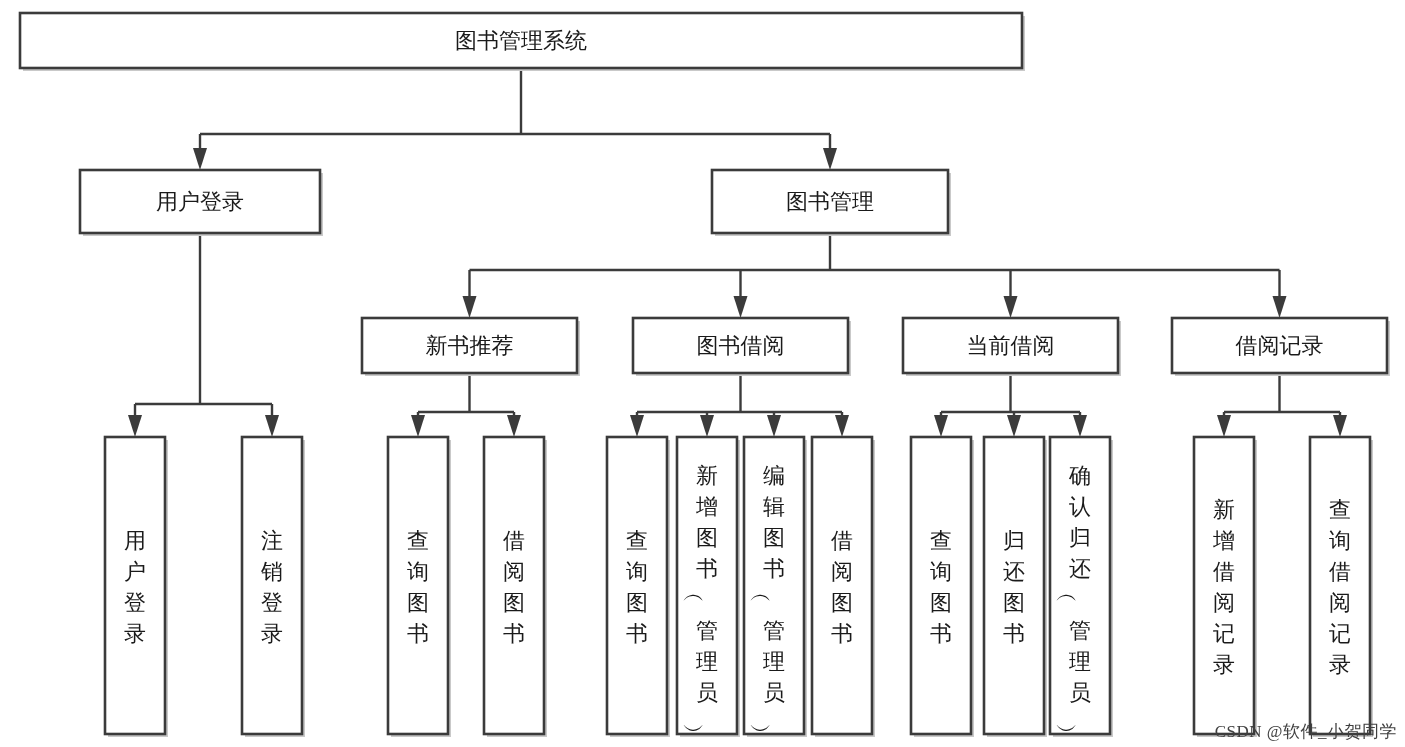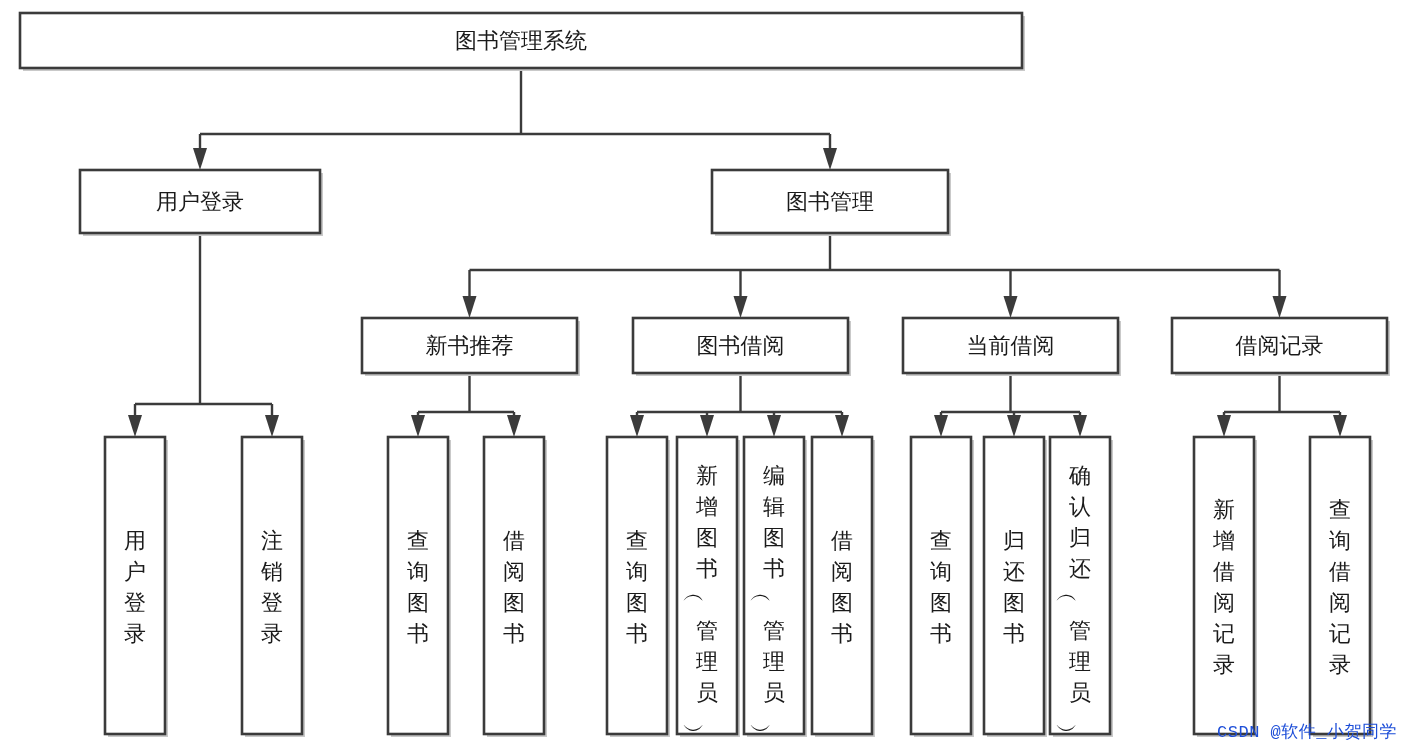--- a/index.html
+++ b/index.html
@@ -24,23 +24,23 @@
   }
   .node-label-vert{
     fill:#1a1a1a;
     font-family:"DejaVu Sans","Liberation Sans",sans-serif;
     font-size:22px;
     text-anchor:middle;
   }
   .watermark{
     position:absolute;
     right:8px;bottom:4px;
-    font-family:Liberation Mono, monospace;
+    font-family:Liberation Serif, serif;
     font-size:17px;
-    color:#1d4ed8;
+    color:#404040;
     letter-spacing:0.5px;
     white-space:nowrap;
     user-select:none;
   }
 </style>
 </head>
 <body>
 
 <div id="chart-root">
   <svg id="chart-svg" width="1405" height="747" viewBox="0 0 1405 747" xmlns="http://www.w3.org/2000/svg">

